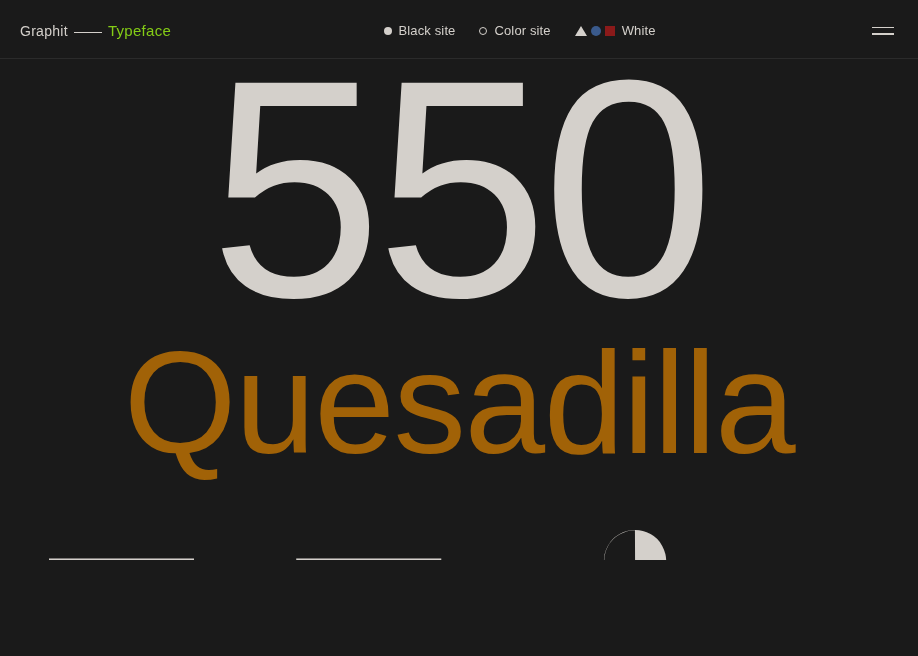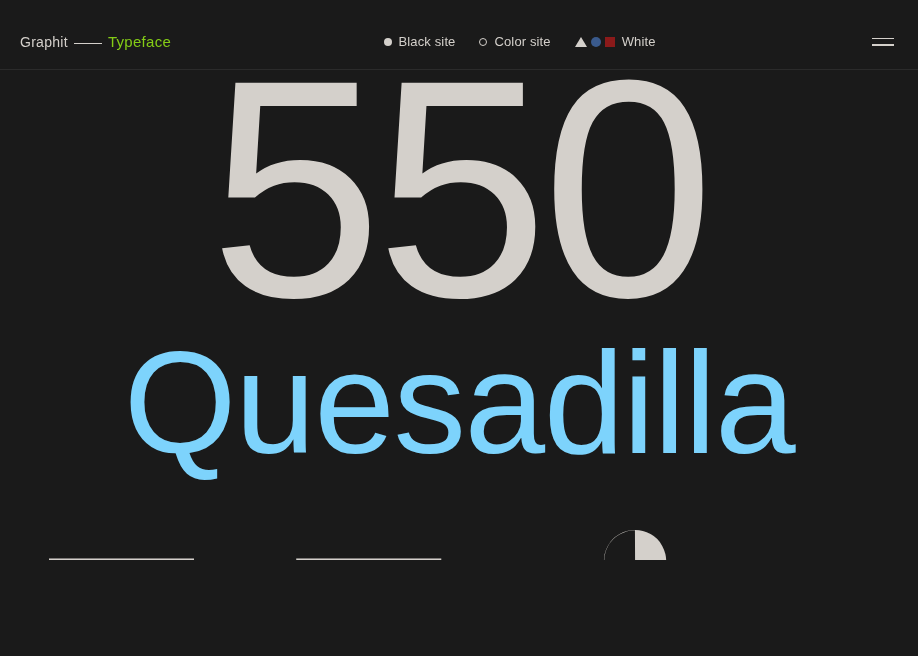--- a/index.html
+++ b/index.html
@@ -13,21 +13,21 @@
       height: 656px;
       background-color: #1a1a1a;
       font-family: 'Helvetica Neue', Helvetica, Arial, sans-serif;
       overflow: hidden;
       color: #d4d0cb;
     }
 
     
     header {
       position: fixed;
-      top: 14px;
+      top: 3px;
       left: 0;
       width: 100%;
       height: 56px;
       display: flex;
       align-items: center;
       justify-content: space-between;
       padding: 0 20px;
       background-color: #1a1a1a;
       z-index: 100;
       border-bottom: 1px solid rgba(255,255,255,0.08);
@@ -157,21 +157,21 @@
       text-align: center;
       width: 100%;
       padding: 0 10px;
       margin-top: -10px;
     }
 
     .hero-word {
       font-size: 145px;
       font-weight: 200;
       line-height: 1.0;
-      color: #7dd3fc;
+      color: #a16207;
       letter-spacing: -0.01em;
       text-align: center;
       width: 100%;
     }
 
     .hero-bottom {
       font-size: 145px;
       font-weight: 200;
       line-height: 1.0;
       color: #d4d0cb;

